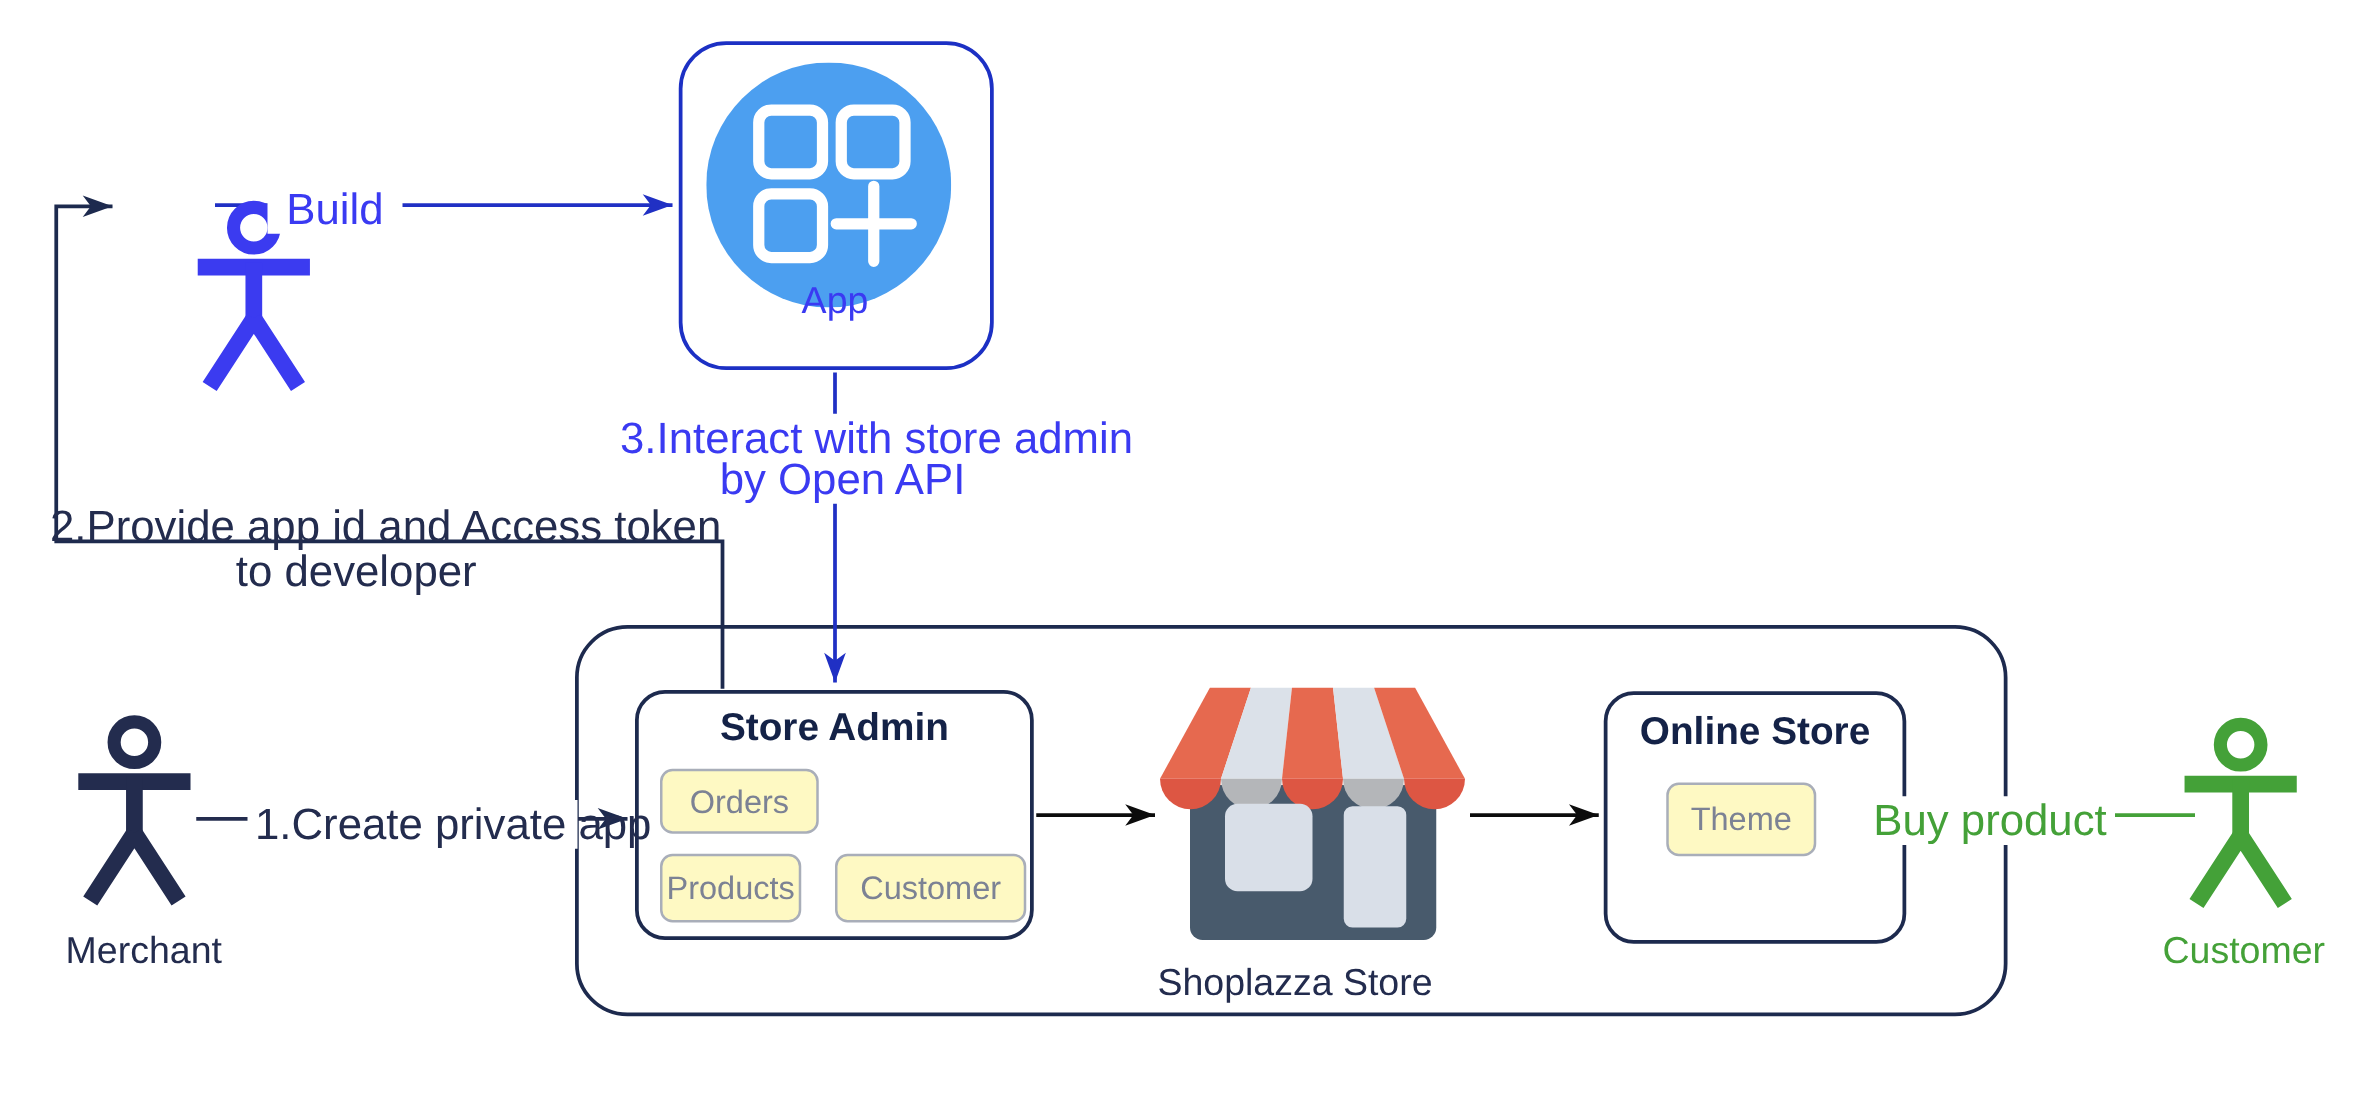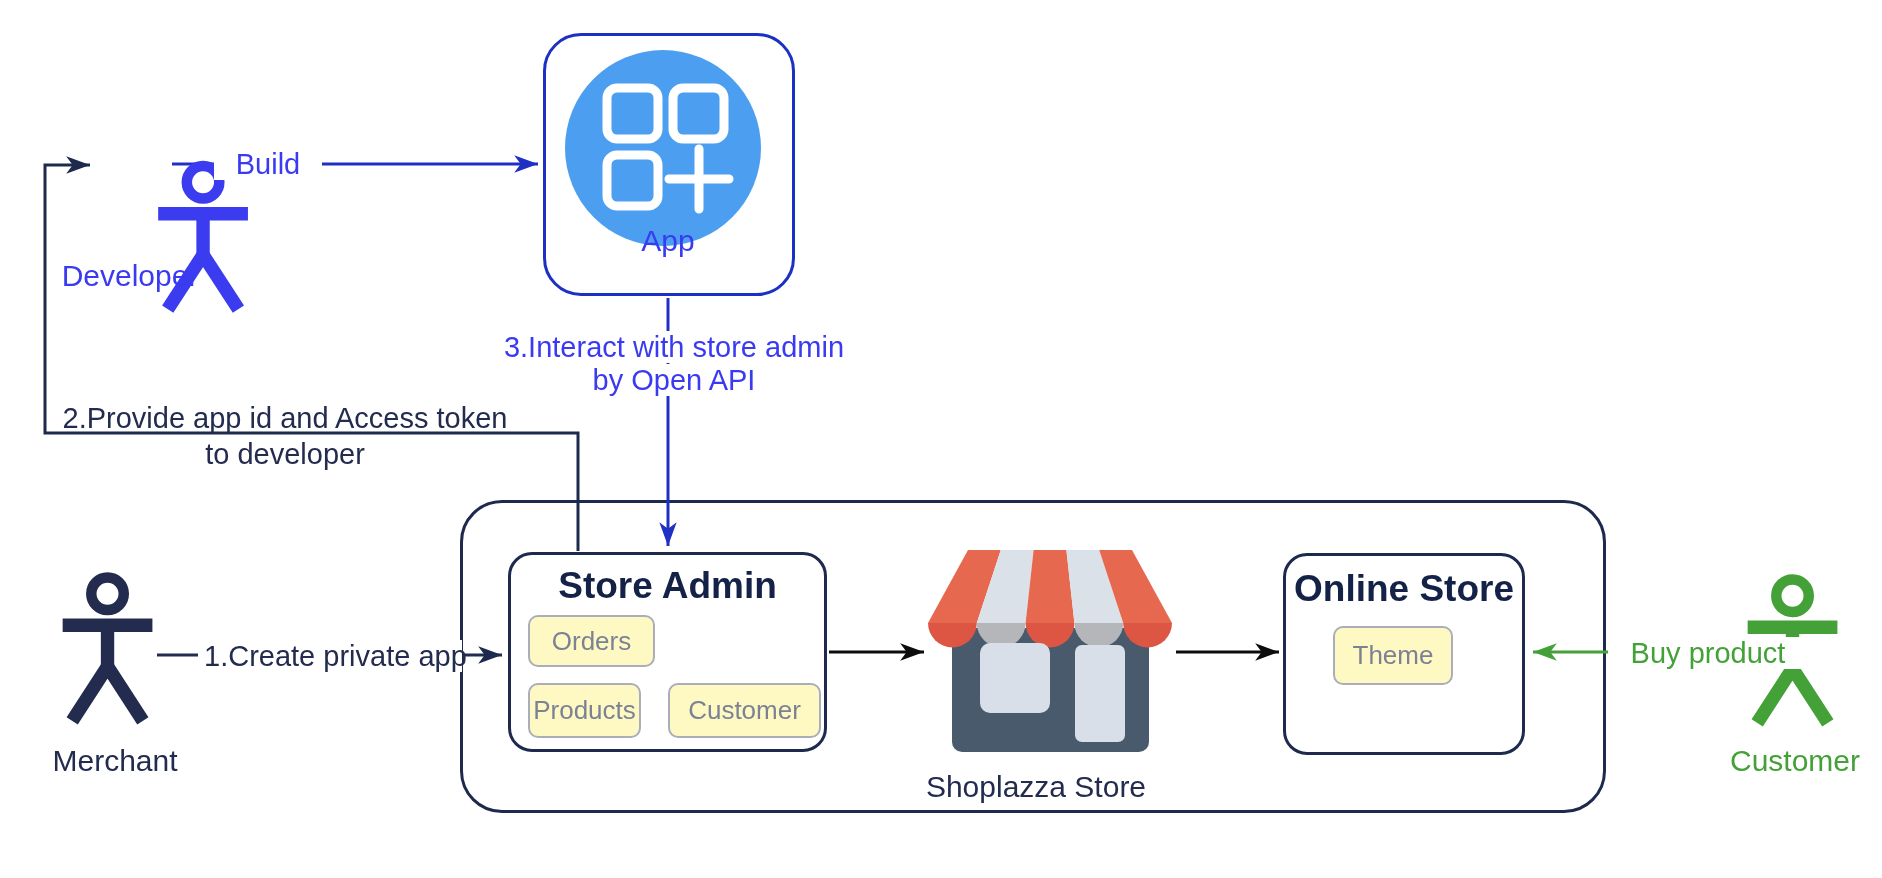--- a/index.html
+++ b/index.html
@@ -11,22 +11,22 @@
   .node-box{position:absolute;background:#ffffff;border:3px solid #1d2a4e;box-sizing:border-box;}
   .outer-container{border-radius:42px;background:transparent;z-index:1;}
   .app-box{border:3px solid #1c30c4;border-radius:38px;z-index:2;}
   .inner-box{border-radius:24px;z-index:2;}
   
   .lbl{position:absolute;white-space:nowrap;text-align:center;z-index:6;line-height:1.12;}
   .navy-t{color:#232c4e;}
   .blue-t{color:#3a3af2;}
   .green-t{color:#44a138;}
   .f30{font-size:30px;}
-  .f29{font-size:29px;}
-  .title-t{font-size:37px;font-weight:700;color:#142247;}
+  .f29{font-size:35px;}
+  .title-t{font-size:31px;font-weight:700;color:#142247;}
   .bg-white{background:#ffffff;padding:0 6px;}
   
   .chip{
     position:absolute;box-sizing:border-box;border:2.5px solid #a9aeb9;border-radius:10px;
     color:#7c8294;font-size:26px;display:flex;align-items:center;justify-content:center;
     background:#fef9c3;z-index:3;white-space:nowrap;
   }
   
   #connector-layer{position:absolute;left:0;top:0;z-index:4;pointer-events:none;}
   #figure-layer{position:absolute;left:0;top:0;z-index:5;pointer-events:none;}
@@ -124,35 +124,34 @@
         <path d="M8,60 H102" stroke="currentColor" stroke-width="14"></path>
         <path d="M55,56 V110" stroke="currentColor" stroke-width="14"></path>
         <path d="M55,103 L18,160 M55,103 L92,160" stroke="currentColor" stroke-width="14"></path>
       </g>
     </defs>
     <use href="#stick-figure" x="77" y="80" width="105" height="160" color="#3b3bf0" transform="translate(77,80) scale(0.955)"></use>
     <use href="#stick-figure" x="0" y="0" color="#232c4e" transform="translate(55,568) scale(0.955)"></use>
     <use href="#stick-figure" x="0" y="0" color="#44a138" transform="translate(1740,570) scale(0.955)"></use>
   </svg>
 
-  <div class="lbl blue-t f30" style="left:30px;top:259px;width:200px;">Developer</div>
 
   <div class="lbl blue-t f30" style="left:568px;top:224px;width:200px;">App</div>
 
   <div class="lbl blue-t f29 bg-white" style="left:214px;top:148px;width:96px;">Build</div>
 
   <div class="lbl blue-t f29 bg-white" style="left:490px;top:331px;width:356px;">3.Interact with store admin</div>
   <div class="lbl blue-t f29 bg-white" style="left:490px;top:364px;width:356px;">by Open API</div>
 
   <div class="lbl navy-t f29" style="left:40px;top:402px;width:490px;">2.Provide app id and Access token</div>
   <div class="lbl navy-t f29" style="left:40px;top:438px;width:490px;">to developer</div>
 
   <div class="lbl navy-t f29 bg-white" style="left:198px;top:640px;width:252px;">1.Create private app</div>
 
-  <div class="lbl green-t f29 bg-white" style="left:1608px;top:637px;width:188px;">Buy product</div>
+  <div class="lbl green-t f29 bg-white" style="left:1492px;top:637px;width:188px;">Buy product</div>
 
   <div class="lbl navy-t f30" style="left:900px;top:770px;width:272px;">Shoplazza Store</div>
 
   <div class="lbl navy-t f30" style="left:15px;top:744px;width:200px;">Merchant</div>
 
   <div class="lbl green-t f30" style="left:1695px;top:744px;width:200px;">Customer</div>
 
 </div>
 
 </body></html>

